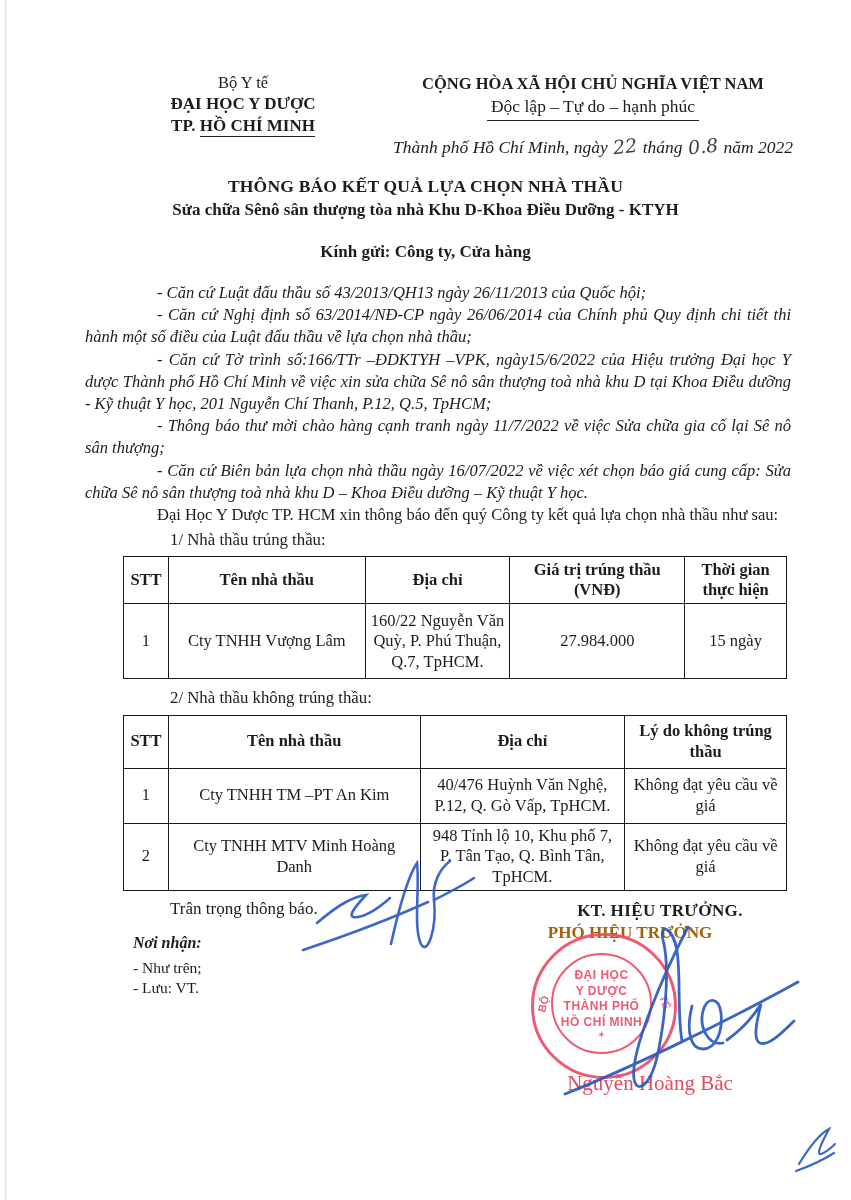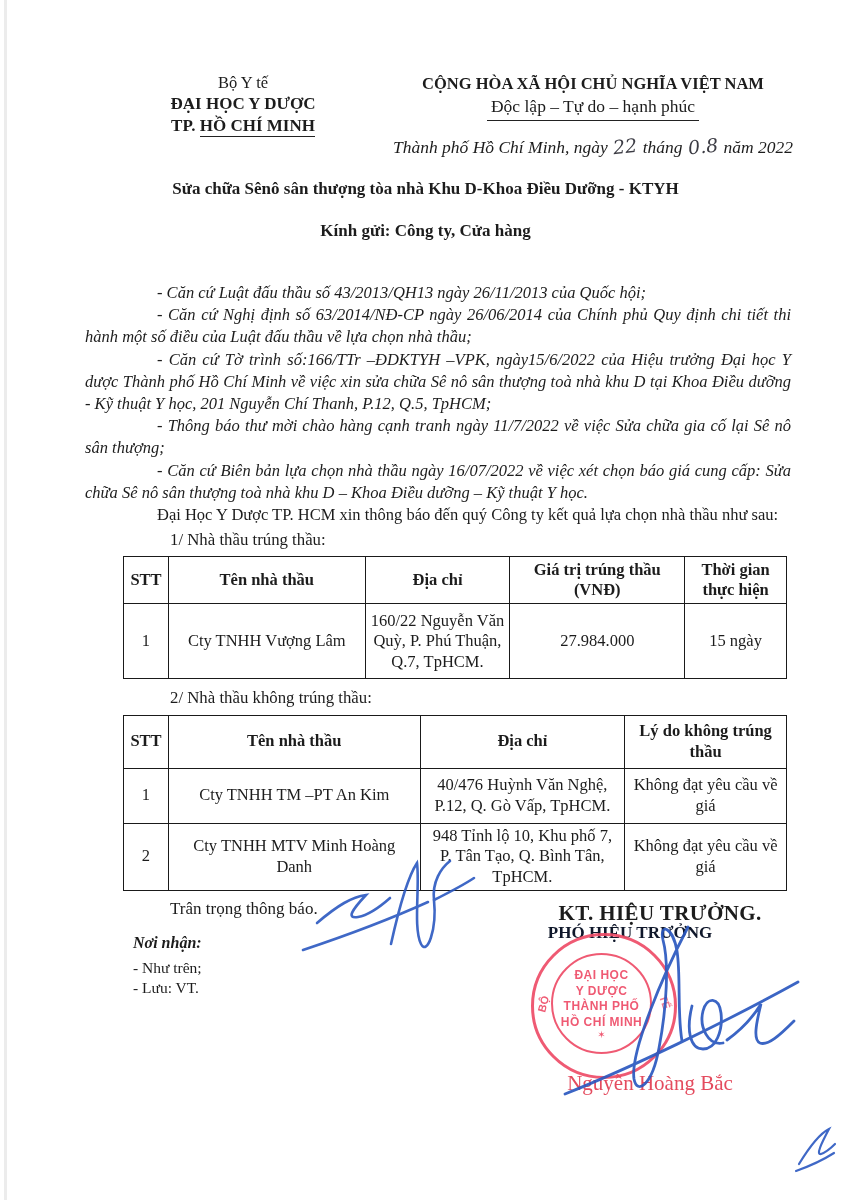--- a/index.html
+++ b/index.html
@@ -36,21 +36,21 @@
   th{font-size:16.5px;font-weight:bold;}
   td{font-size:16.5px;}
   .t1 th{height:42px;}  .t1 td{height:70px;}
   .t2 th{height:48px;}
   .t2 tr.r1 td{height:50px;} .t2 tr.r2 td{height:60px;}
   .closing{margin-top:7px !important;text-indent:85px !important;text-align:left !important;font-size:17px;}
   
   .recips{position:absolute;left:133px;top:933px;font-size:15.5px;line-height:1.3;}
   .recips .rt{font-weight:bold;font-style:italic;font-size:16px;margin-bottom:4px;}
   .sign-kt{position:absolute;left:500px;top:901px;width:320px;text-align:center;
-    font-size:21px;font-weight:bold;letter-spacing:.4px;}
+    font-size:17px;font-weight:bold;letter-spacing:.4px;}
   .sign-pho{position:absolute;left:480px;top:923px;width:300px;text-align:center;
     font-size:17px;font-weight:bold;}
   .sign-name{position:absolute;left:500px;top:1071px;width:300px;text-align:center;font-size:21px;}
   
   .stamp{position:absolute;left:531px;top:933px;width:146px;height:146px;border-radius:50%;
     border:3.5px solid;box-sizing:border-box;opacity:.92;}
   .stamp .inner{position:absolute;left:17px;top:17px;width:101px;height:101px;border-radius:50%;
     border:2px solid;box-sizing:border-box;text-align:center;}
   .stamp .inner .ln{font-size:12px;font-weight:bold;letter-spacing:.5px;line-height:15.5px;
     font-family:Liberation Sans, sans-serif;}
@@ -79,20 +79,21 @@
     <div class="dateline">
       <span>Thành phố  Hồ Chí Minh, ngày</span>
       <span class="hand">22</span>
       <span>tháng</span>
       <span class="hand">0.8</span>
       <span>năm 2022</span>
     </div>
   </div>
 
   <div class="titleblk">
+    <div class="t1">THÔNG BÁO KẾT QUẢ LỰA CHỌN NHÀ THẦU</div>
     <div class="t2">Sửa chữa Sênô sân thượng tòa nhà Khu D-Khoa Điều Dưỡng - KTYH</div>
     <div class="salut">Kính gửi: Công ty, Cửa hàng</div>
   </div>
 
   <div class="content">
     <p class="it">- Căn cứ Luật đấu thầu số 43/2013/QH13 ngày 26/11/2013 của Quốc hội;</p>
     <p class="it">- Căn cứ Nghị định số 63/2014/NĐ-CP ngày 26/06/2014 của Chính phủ Quy định chi tiết thi hành một số điều của Luật đấu thầu về lựa chọn nhà thầu;</p>
     <p class="it">- Căn cứ Tờ trình số:166/TTr –ĐDKTYH –VPK, ngày15/6/2022 của Hiệu trưởng Đại học Y dược Thành phố Hồ Chí Minh về việc xin sửa chữa Sê nô sân thượng toà nhà khu D tại Khoa Điều dưỡng - Kỹ thuật Y học, 201 Nguyễn Chí Thanh, P.12, Q.5, TpHCM;</p>
     <p class="it">- Thông báo thư mời chào hàng cạnh tranh ngày 11/7/2022 về việc Sửa chữa gia cố lại Sê nô sân thượng;</p>
     <p class="it">- Căn cứ Biên bản lựa chọn nhà thầu ngày 16/07/2022 về việc xét chọn báo giá cung cấp: Sửa chữa Sê nô sân thượng toà nhà khu D – Khoa Điều dưỡng – Kỹ thuật Y học.</p>
@@ -158,21 +159,21 @@
     <p class="closing">Trân trọng thông báo.</p>
   </div>
 
   <div class="recips">
     <div class="rt">Nơi nhận:</div>
     <div>- Như trên;</div>
     <div>- Lưu: VT.</div>
   </div>
 
   <div class="sign-kt">KT. HIỆU TRƯỞNG.</div>
-  <div class="sign-pho" style="color:#0f172a;">PHÓ HIỆU TRƯỞNG</div>
+  <div class="sign-pho" style="color:#a16207;">PHÓ HIỆU TRƯỞNG</div>
 
   <div class="stamp" style="border-color:#ee4d68;color:#ee4d68;">
     <div class="ringL">BỘ</div>
     <div class="ringR">TẾ</div>
     <div class="inner" style="border-color:#ee4d68;">
       <div class="ln">ĐẠI HỌC</div>
       <div class="ln">Y DƯỢC</div>
       <div class="ln">THÀNH PHỐ</div>
       <div class="ln">HỒ CHÍ MINH</div>
       <div class="star">✶</div>

